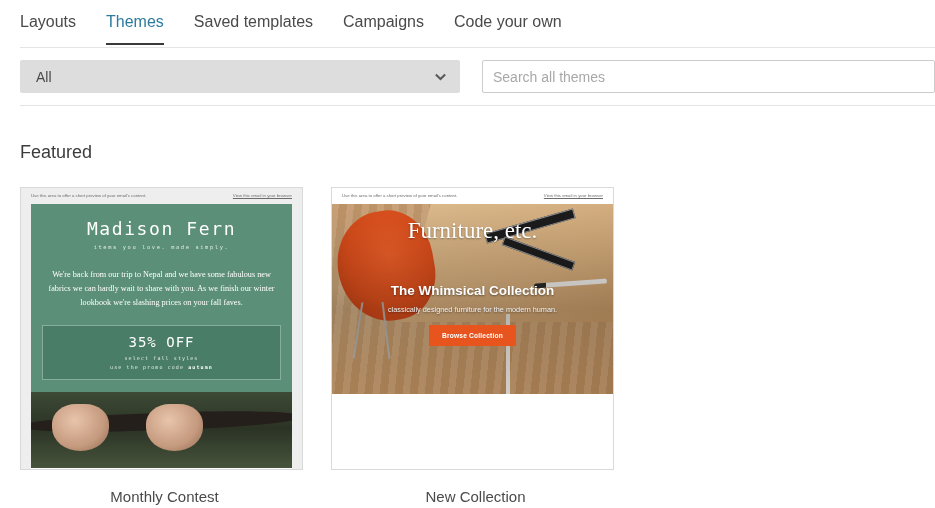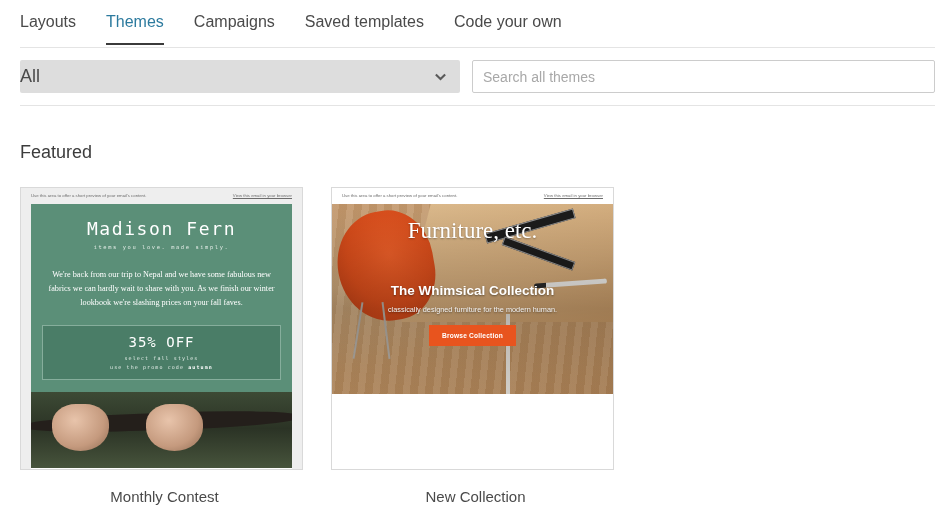--- a/index.html
+++ b/index.html
@@ -78,36 +78,37 @@
     width: 440px;
     height: 33px;
     background: #dddddd;
     border: none;
     border-radius: 2px;
     display: flex;
     align-items: center;
     cursor: pointer;
   }
   .select-label {
-    font-size: 18px;
+    font-size: 14px;
     color: #4a4a4a;
+    padding-left: 16px;
   }
   .chevron {
     position: absolute;
     right: 14px;
     top: 50%;
     transform: translateY(-50%);
     width: 11px;
     height: 11px;
     display: block;
   }
   .chevron svg { display: block; }
 
   .search-wrap {
-    margin-left: 12px;
+    margin-left: 22px;
     flex: 1;
   }
   .search-input {
     width: 100%;
     height: 33px;
     box-sizing: border-box;
     border: 1px solid #cccccc;
     border-radius: 2px;
     background: #ffffff;
     font-family: "Liberation Sans", sans-serif;
@@ -376,22 +377,22 @@
     letter-spacing: .2px;
   }
   .nc-rest { background: #ffffff; height: 100%; }
 </style>
 </head>
 <body>
 
 <div class="tabbar">
   <div class="tab">Layouts</div>
   <div class="tab active">Themes</div>
+  <div class="tab">Saved templates</div>
   <div class="tab">Campaigns</div>
-  <div class="tab">Saved templates</div>
   <div class="tab">Code your own</div>
 </div>
 
 <div class="filterbar">
   <div class="select">
     <span class="select-label">All</span>
     <span class="chevron">
       <svg viewBox="0 0 11 11" width="11" height="11" aria-hidden="true">
         <path d="M1.6 3.7 L5.5 7.6 L9.4 3.7" fill="none" stroke="#5a5a5a" stroke-width="2.1" stroke-linecap="square"></path>
       </svg>

